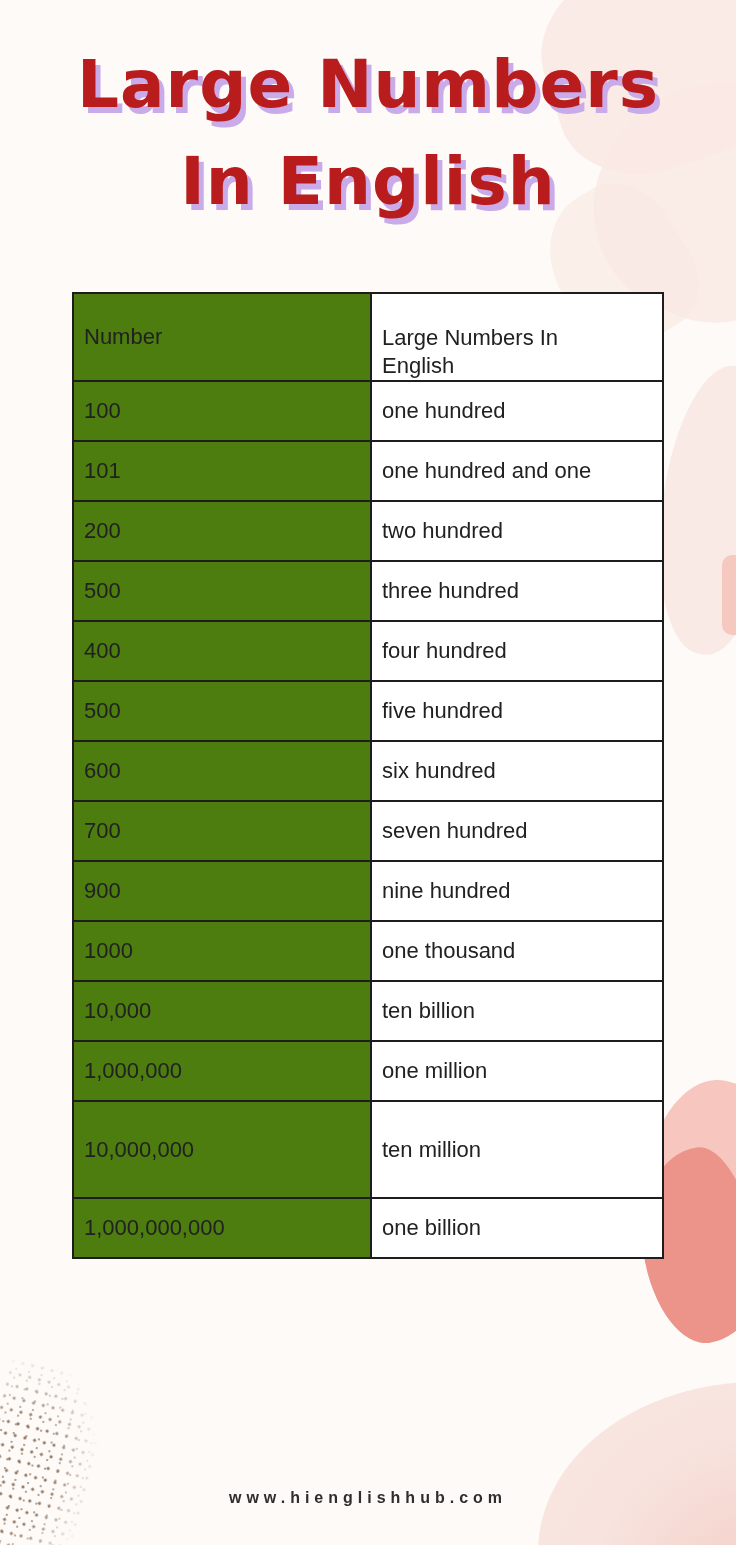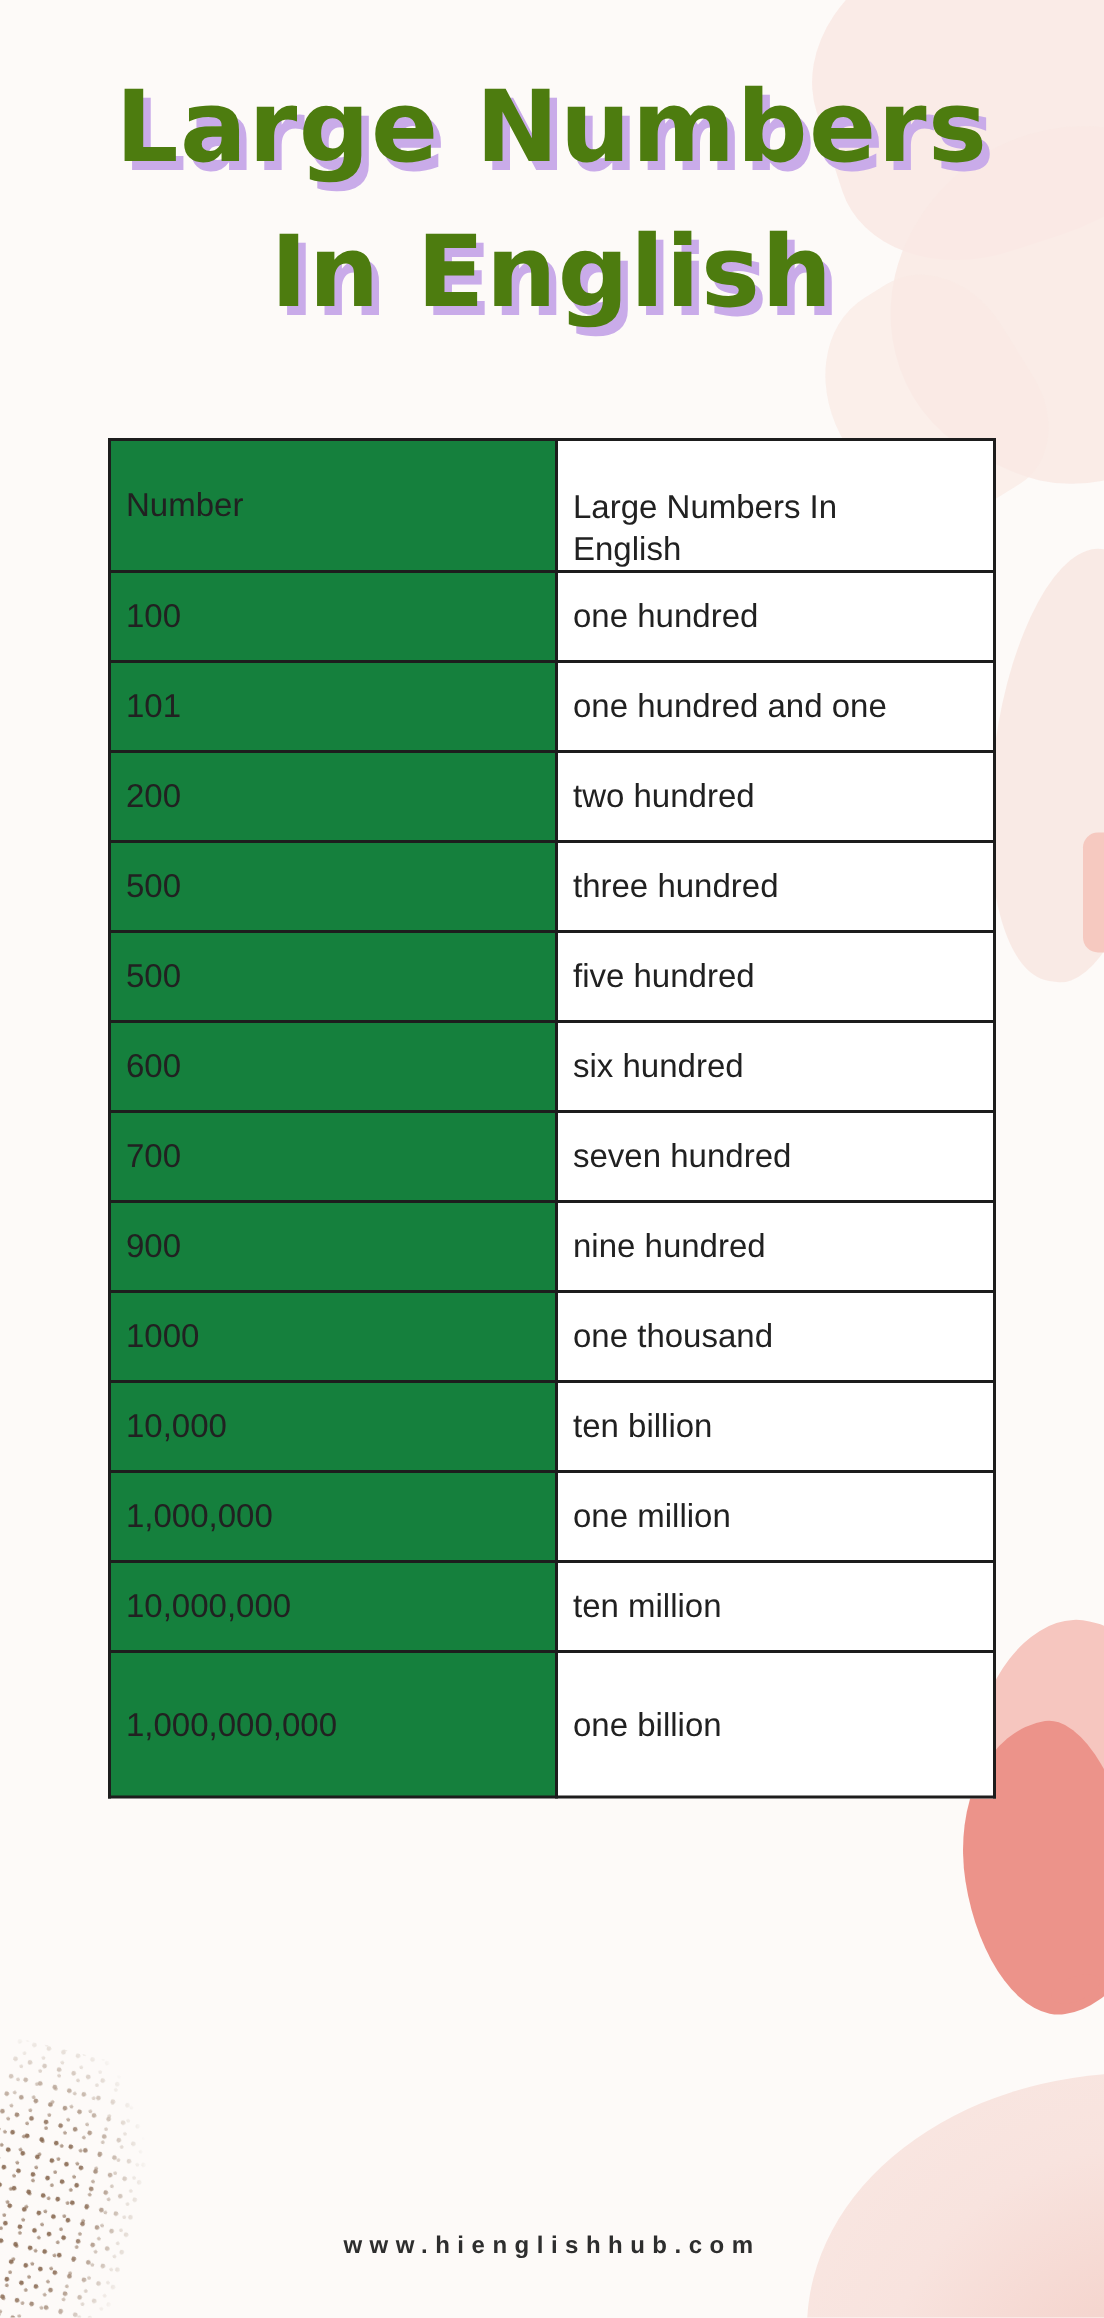--- a/index.html
+++ b/index.html
@@ -48,21 +48,21 @@
 
   
   .title {
     position: absolute; left: 0; top: 36px; width: 100%;
     text-align: center;
     font-family: "DejaVu Sans", sans-serif;
     font-weight: bold;
     font-size: 66px;
     line-height: 97px;
     letter-spacing: 1px;
-    color: #4d7c0f;
+    color: #b91c1c;
     text-shadow: 5px 6px 0 #c9abe9;
   }
 
   
   table.numbers {
     position: absolute; left: 72px; top: 292px;
     width: 590px;
     border-collapse: collapse;
     table-layout: fixed;
     background: #ffffff;
@@ -73,21 +73,21 @@
     font-weight: normal;
     color: #212121;
     text-align: left;
     vertical-align: middle;
     padding: 0 8px 0 10px;
     line-height: 28px;
   }
   .numbers th { height: 78px; }
   .numbers td { height: 58px; }
   .numbers tbody tr:nth-child(13) td { height: 95px; }   
-  .numbers th:first-child, .numbers td:first-child { background: #15803d; }
+  .numbers th:first-child, .numbers td:first-child { background: #4d7c0f; }
   .numbers .hdr-wrap { display: inline-block; width: 205px; margin-top: 30px; }
 
   
   .footer {
     position: absolute; left: 0; top: 1489px; width: 100%;
     text-align: center;
     font-size: 16px;
     font-weight: bold;
     letter-spacing: 5px;
     color: #2e2e2e;
@@ -138,20 +138,24 @@
       </tr>
       <tr>
         <td>200</td>
         <td>two hundred</td>
       </tr>
       <tr>
         <td>500</td>
         <td>three hundred</td>
       </tr>
       <tr>
+        <td>400</td>
+        <td>four hundred</td>
+      </tr>
+      <tr>
         <td>500</td>
         <td>five hundred</td>
       </tr>
       <tr>
         <td>600</td>
         <td>six hundred</td>
       </tr>
       <tr>
         <td>700</td>
         <td>seven hundred</td>

